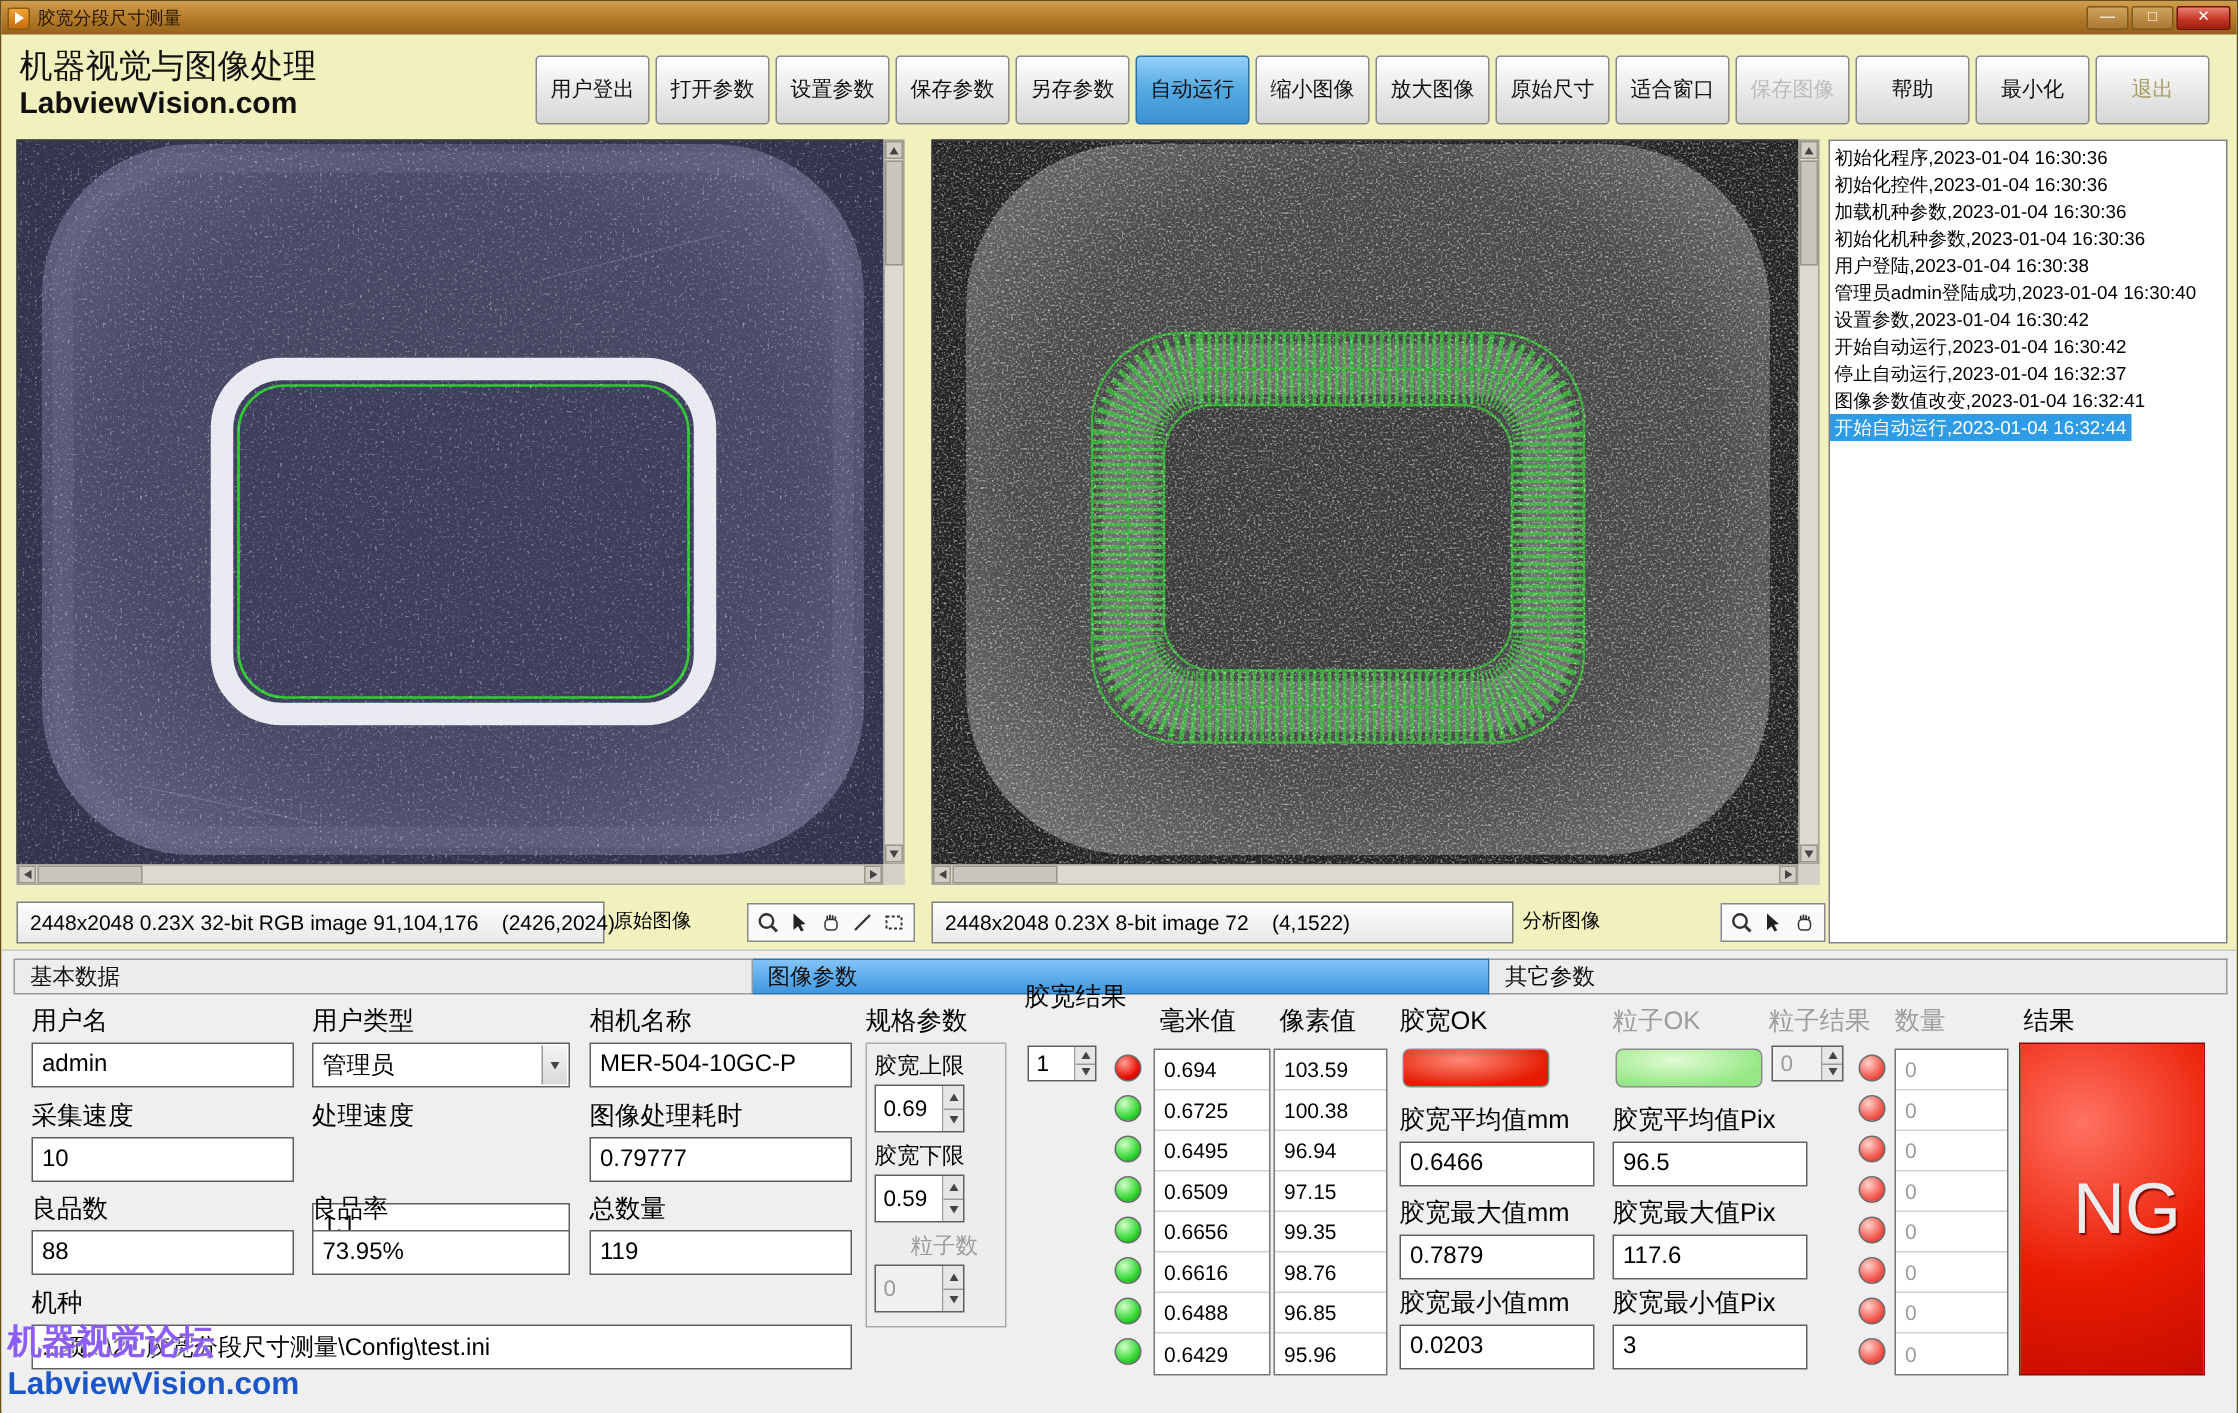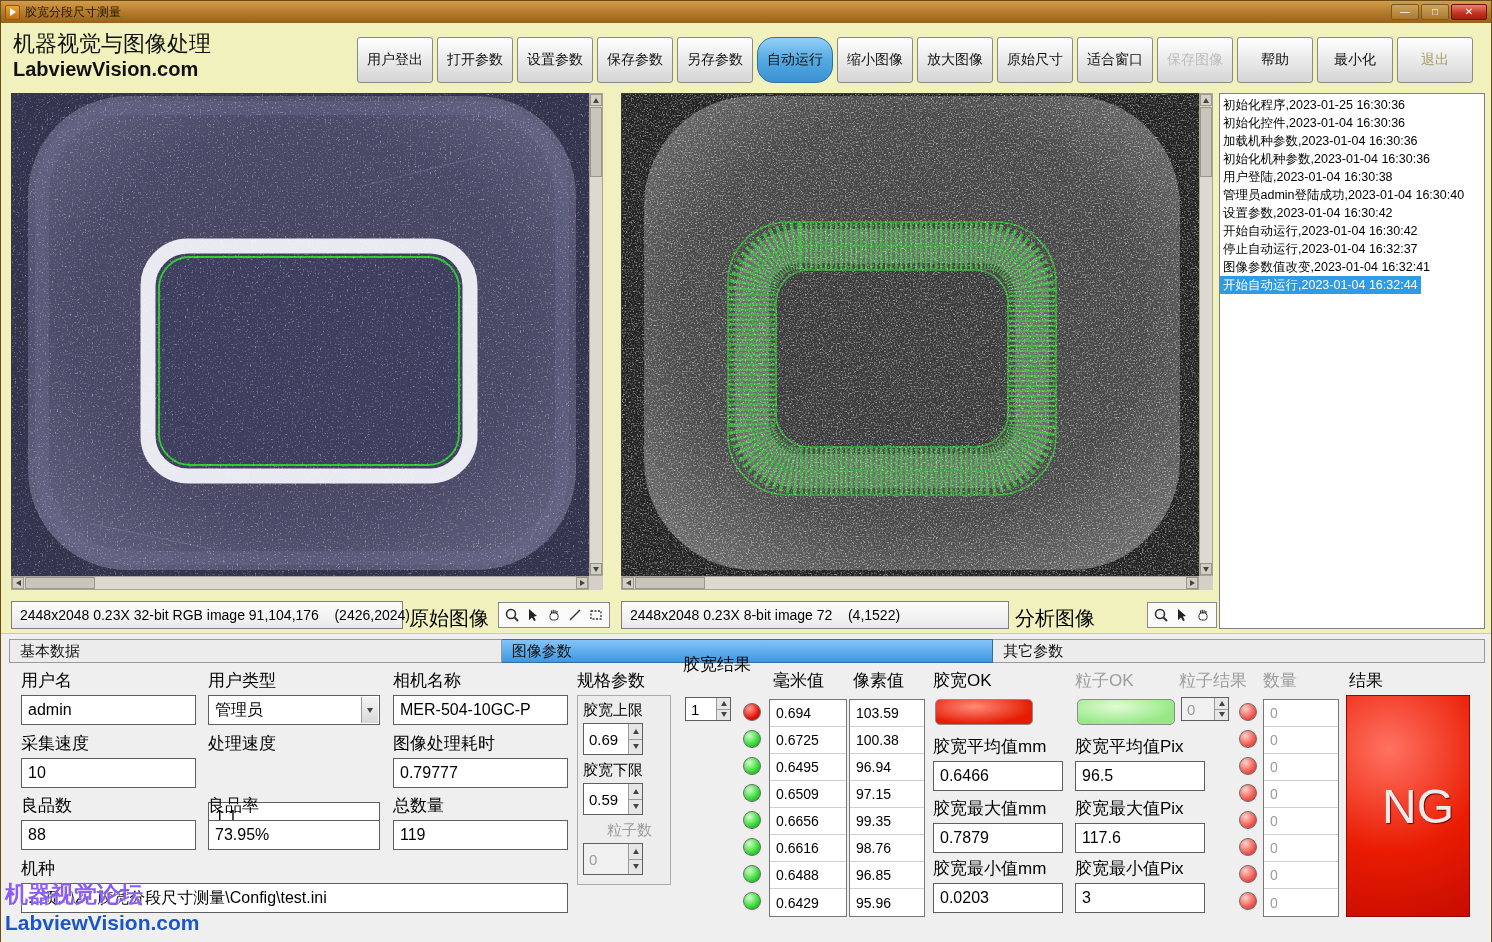--- a/index.html
+++ b/index.html
@@ -23,21 +23,21 @@
   .content-bg { position:absolute; left:0; top:22px; width:100%; height:610px; background:#f1f1bd; }
   .bottom-bg  { position:absolute; left:0; top:632px; width:100%; height:310px; background:#efefef; border-top:1px solid #c8c8c8; }
 
   .app-title { position:absolute; left:12px; top:28px; font-size:22px; color:#101010; z-index:2; }
   .app-site  { position:absolute; left:12px; top:57px; font-size:20px; font-weight:bold; color:#101010; z-index:2; }
 
   
   .toolbar { position:absolute; left:356px; top:36px; display:flex; gap:4px; z-index:2; }
   .tbtn { width:76px; height:46px; border:1px solid #8a8a8a; border-radius:3px; font-size:14px; color:#101010;
     background:linear-gradient(#ffffff,#ececec 45%,#d5d5d5); display:flex; align-items:center; justify-content:center; }
-  .tbtn.active { background:linear-gradient(#93d0f7,#54a9e2 50%,#3b92d2); border-color:#2d6ea4;border-radius:17px; }
+  .tbtn.active { background:linear-gradient(#93d0f7,#54a9e2 50%,#3b92d2); border-color:#2d6ea4; }
   .tbtn.disabled { color:#bcbcbc; }
   .tbtn.exit { color:#a79c60; }
 
   
   .img-panel { position:absolute; top:92px; width:592px; height:497px; background:#c8c4ba; z-index:2; }
   .img-panel.leftp  { left:10px; }
   .img-panel.rightp { left:620px; }
   .img-view { position:absolute; left:0; top:0; width:578px; height:483px; border:1px solid #3a3a3a; background:#222; }
   .img-view svg { display:block; }
   .vscroll { position:absolute; right:0; top:0; width:14px; height:483px; background:#ded9cf; border:1px solid #a8a49a; }
@@ -56,21 +56,21 @@
 
   
   .log-panel { position:absolute; left:1218px; top:92px; width:266px; height:536px; background:#fff; border:1px solid #808080;
     font-size:12.5px; color:#000; padding:2px 0 0 0; overflow:hidden; z-index:2; }
   .log-entry { line-height:18px; padding:0 3px; white-space:nowrap; }
   .log-entry.selected { background:#2e9be6; color:#fff; width:max-content; }
 
   
   .status-box { position:absolute; top:600px; height:28px; background:linear-gradient(#fdfdfd,#e9e9e9); border:1px solid #7f7f7f;
     font-size:14px; color:#000; display:flex; align-items:center; padding:0 8px; white-space:pre; z-index:2; }
-  .img-label { position:absolute; top:604px; font-size:20px; color:#000; z-index:2; }
+  .img-label { position:absolute; top:604px; font-size:13px; color:#000; z-index:2; }
   .tools-box { position:absolute; top:601px; height:26px; background:#fafafa; border:1px solid #8a8a8a; display:flex;
     align-items:center; gap:3px; padding:0 4px; z-index:2; }
   .tool-icon { width:18px; height:18px; display:flex; align-items:center; justify-content:center; }
 
   
   .tabs { position:absolute; left:8px; top:638px; width:1476px; height:24px; display:flex; z-index:2; }
   .tab { flex:1; border:1px solid #9a9a9a; background:#ececec; font-size:15px; color:#101010; display:flex; align-items:center; padding-left:10px; }
   .tab + .tab { border-left:none; }
   .tab.selected { background:linear-gradient(#82c4f8,#3f97e0); border-color:#2d6ea4; }
 
@@ -243,21 +243,21 @@
         </div>
       <div class="sthumb-h"></div>
       <div class="sarrow hr">
           <span class="tri-right"></span>
         </div>
     </div>
     <div class="scorner"></div>
   </div>
 
   <div class="log-panel">
-    <div class="log-entry">初始化程序,2023-01-25 16:30:36</div>
+    <div class="log-entry">初始化程序,2023-01-04 16:30:36</div>
     <div class="log-entry">初始化控件,2023-01-04 16:30:36</div>
     <div class="log-entry">加载机种参数,2023-01-04 16:30:36</div>
     <div class="log-entry">初始化机种参数,2023-01-04 16:30:36</div>
     <div class="log-entry">用户登陆,2023-01-04 16:30:38</div>
     <div class="log-entry">管理员admin登陆成功,2023-01-04 16:30:40</div>
     <div class="log-entry">设置参数,2023-01-04 16:30:42</div>
     <div class="log-entry">开始自动运行,2023-01-04 16:30:42</div>
     <div class="log-entry">停止自动运行,2023-01-04 16:32:37</div>
     <div class="log-entry">图像参数值改变,2023-01-04 16:32:41</div>
     <div class="log-entry selected">开始自动运行,2023-01-04 16:32:44</div>

